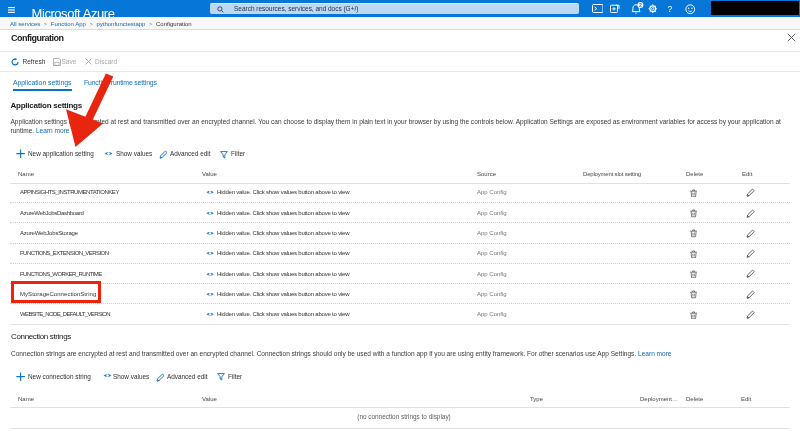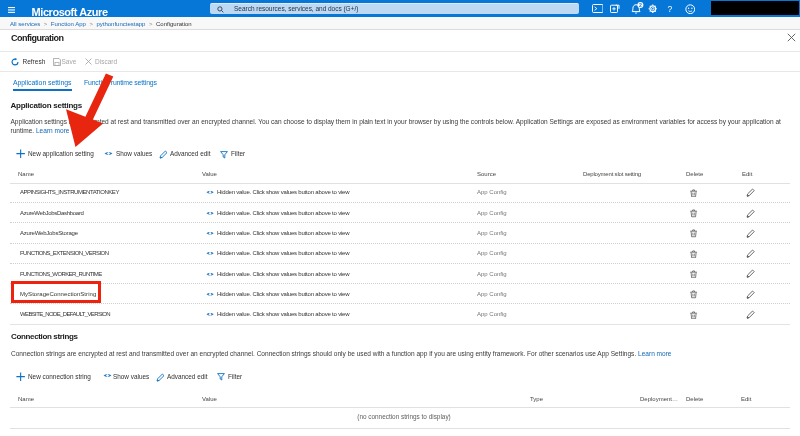--- a/index.html
+++ b/index.html
@@ -11,21 +11,21 @@
 </head>
 <body>
 <div id="page">
 
   <div class="abs" style="left:0;top:0;width:800px;height:17px;background:#0677d6;"></div>
   <svg class="abs" style="left:7.5px;top:7.2px;" width="7" height="6" viewBox="0 0 7 6">
     <rect x="0" y="0" width="7" height="1.1" fill="#fff"></rect>
     <rect x="0" y="2.4" width="7" height="1.1" fill="#fff"></rect>
     <rect x="0" y="4.8" width="7" height="1.1" fill="#fff"></rect>
   </svg>
-  <div class="abs" style="left:31.6px;top:6.2px;font-size:11px;font-weight:bold;color:#fff;letter-spacing:-0.45px;">Microsoft Azure</div>
+  <div class="abs" style="left:31.6px;top:6.2px;font-size:13px;font-weight:normal;color:#fff;letter-spacing:-0.45px;">Microsoft Azure</div>
   <div class="abs" style="left:210px;top:3px;width:369px;height:11px;background:#bdd8f2;border-radius:2px;border-top:1px solid #ddebf8;"></div>
   <svg class="abs" style="left:217px;top:5.5px;" width="7" height="7" viewBox="0 0 7 7">
     <circle cx="2.9" cy="2.9" r="2.1" fill="none" stroke="#27415e" stroke-width="0.9"></circle>
     <line x1="4.4" y1="4.4" x2="6.4" y2="6.4" stroke="#27415e" stroke-width="0.9"></line>
   </svg>
   <div class="abs" style="left:234px;top:5.4px;font-size:6.5px;color:#1c2f46;letter-spacing:-0.02px;">Search resources, services, and docs (G+/)</div>
   <svg class="abs" style="left:591.5px;top:4px;" width="11.5" height="9" viewBox="0 0 11.5 9">
     <rect x="0.5" y="0.5" width="10.5" height="8" rx="1" fill="none" stroke="#fff" stroke-width="1"></rect>
     <path d="M2.6 2.9 L4.8 4.6 L2.6 6.3" fill="none" stroke="#fff" stroke-width="0.9"></path>
   </svg>
@@ -253,21 +253,21 @@
           <path d="M2.8 2 L3 0.8 L5 0.8 L5.2 2" fill="none" stroke="#4a4a4a" stroke-width="0.8"></path>
           <line x1="3.1" y1="3.8" x2="3.25" y2="7" stroke="#4a4a4a" stroke-width="0.7"></line>
           <line x1="4.9" y1="3.8" x2="4.75" y2="7" stroke="#4a4a4a" stroke-width="0.7"></line>
         </svg>
 <svg class="abs" style="left:735.8px;top:5.6px;" width="9.2" height="9.2" viewBox="0 0 9 9">
           <path d="M1 8 L1.6 5.8 L6.4 1 L8 2.6 L3.2 7.4 Z M1 8 L3.2 7.4" fill="none" stroke="#4a4a4a" stroke-width="0.8"></path>
         </svg>
 </div>
   </div>
 
-  <div class="abs" style="left:11px;top:332.2px;font-size:8px;font-weight:bold;color:#1a1a1a;letter-spacing:-0.35px;">Connection strings</div>
+  <div class="abs" style="left:11px;top:332.2px;font-size:8px;font-weight:normal;color:#1a1a1a;letter-spacing:-0.35px;">Connection strings</div>
   <div class="abs" style="left:11px;top:350.1px;font-size:6.55px;color:#3b3a39;white-space:nowrap;">Connection strings are encrypted at rest and transmitted over an encrypted channel. Connection strings should only be used with a function app if you are using entity framework. For other scenarios use App Settings. <span class="link">Learn more</span></div>
 
   <svg class="abs" style="left:15.8px;top:371.5px;" width="9.3" height="9.3" viewBox="0 0 9.3 9.3">
       <path d="M4.65 0.4 L4.65 8.9 M0.4 4.65 L8.9 4.65" stroke="#0b72c6" stroke-width="1.1"></path>
     </svg>
   <div class="abs" style="left:28px;top:372.7px;font-size:6.4px;color:#323130;">New connection string</div>
   <svg class="abs" style="left:102.5px;top:373.3px;" width="9" height="5" viewBox="0 0 10 6">
     <path d="M0.3 3 C2.3 0.8 7.7 0.8 9.7 3 C7.7 5.2 2.3 5.2 0.3 3 Z" fill="#2e7cc4"></path>
     <path d="M5 1.1 L6.9 3 L5 4.9 L3.1 3 Z" fill="#fff"></path>
   </svg>

